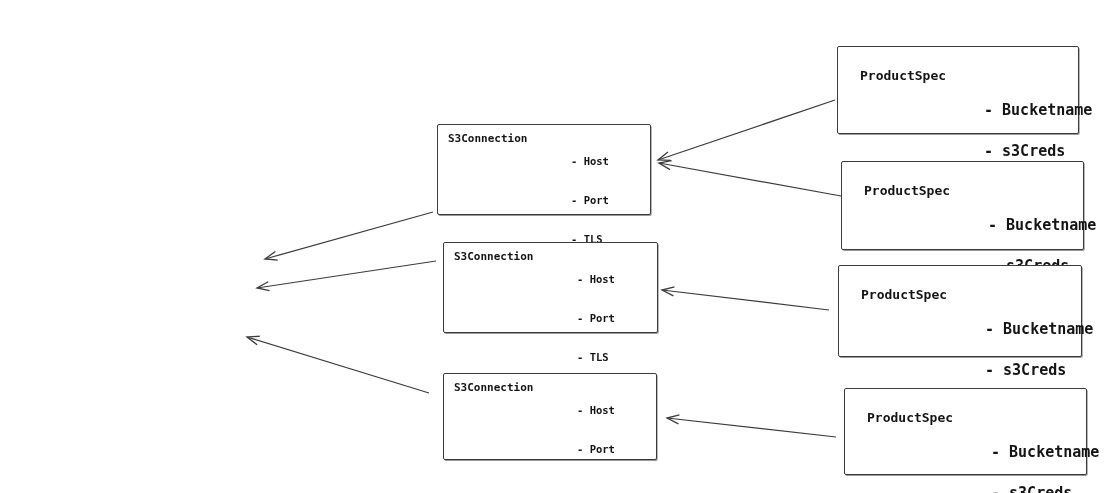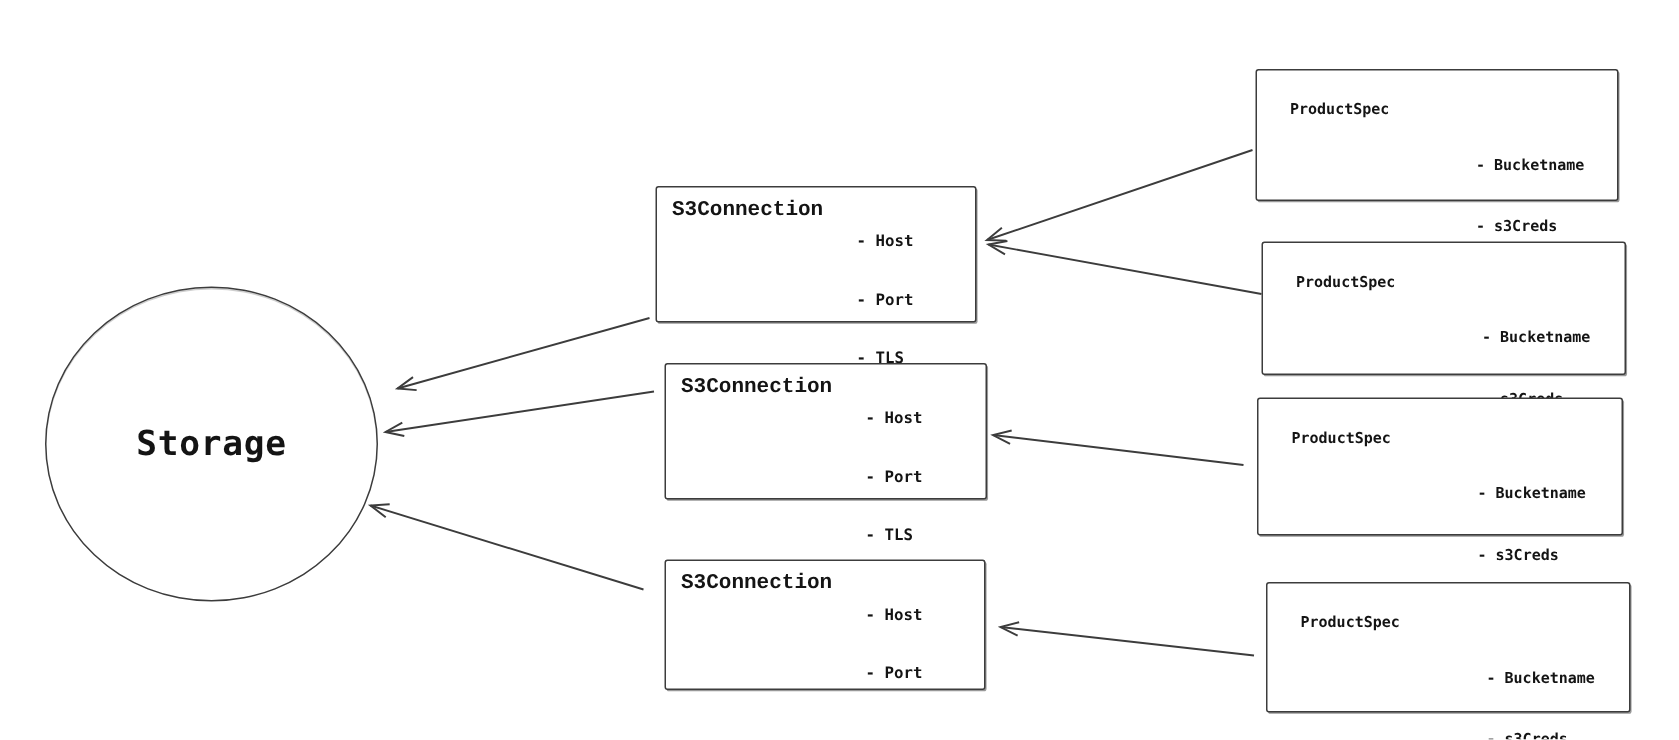--- a/index.html
+++ b/index.html
@@ -33,29 +33,29 @@
   }
   .box {
     border-radius: 2px;
     box-shadow: 1px 1.2px 0 -0.3px rgba(70,70,70,0.55);
   }
   .box-title {
     position: absolute;
     font-weight: bold;
     white-space: nowrap;
   }
-  .s3 .box-title { left: 10px; top: 7px;  font-size: 14px; font-family: Liberation Mono, monospace; }
-  .ps .box-title { left: 22px; top: 21px; font-size: 10px; }
+  .s3 .box-title { left: 10px; top: 7px;  font-size: 11px; }
+  .ps .box-title { left: 22px; top: 21px; font-size: 13px; }
   .box-attrs {
     position: absolute;
     font-weight: bold;
     white-space: pre;
   }
   .s3 .box-attrs { left: 133px; top: 4px; font-size: 10.5px; line-height: 13px; }
-  .ps .box-attrs { left: 146px; top: 30px; font-size: 10px;   line-height: 13.5px; }
+  .ps .box-attrs { left: 146px; top: 30px; font-size: 15px;   line-height: 13.5px; }
   .edge-line { stroke: #3c3c3c; stroke-width: 1.25; fill: none; }
 </style>
 </head>
 <body>
 
 <div class="canvas">
 
   <svg class="edges-layer" width="1119" height="493" viewBox="0 0 1119 493" xmlns="http://www.w3.org/2000/svg">
     <defs>
       <marker id="ah" viewBox="0 0 16 12" refX="14" refY="6" markerWidth="16" markerHeight="12" markerUnits="userSpaceOnUse" orient="auto-start-reverse">
@@ -64,23 +64,20 @@
     </defs>
     <line class="edge-line" x1="433" y1="212" x2="265" y2="259" marker-end="url(#ah)"></line>
     <line class="edge-line" x1="436" y1="261" x2="257" y2="288" marker-end="url(#ah)"></line>
     <line class="edge-line" x1="429" y1="393" x2="247" y2="337" marker-end="url(#ah)"></line>
     <line class="edge-line" x1="835" y1="100" x2="658" y2="160" marker-end="url(#ah)"></line>
     <line class="edge-line" x1="841" y1="196" x2="659" y2="163" marker-end="url(#ah)"></line>
     <line class="edge-line" x1="829" y1="310" x2="662" y2="290" marker-end="url(#ah)"></line>
     <line class="edge-line" x1="836" y1="437" x2="667" y2="418" marker-end="url(#ah)"></line>
   </svg>
 
-  <div class="node ellipse" style="left:30px; top:191px; width:222px; height:210px;">
-    <span class="storage-label">Storage</span>
-  </div>
 
   <div class="node box s3" style="left:437px; top:124px; width:214px; height:91px;">
     <div class="box-title">S3Connection</div>
     <div class="box-attrs">
       <div>- Host</div>
       <div>- Port</div>
       <div>- TLS</div>
     </div>
   </div>
 

